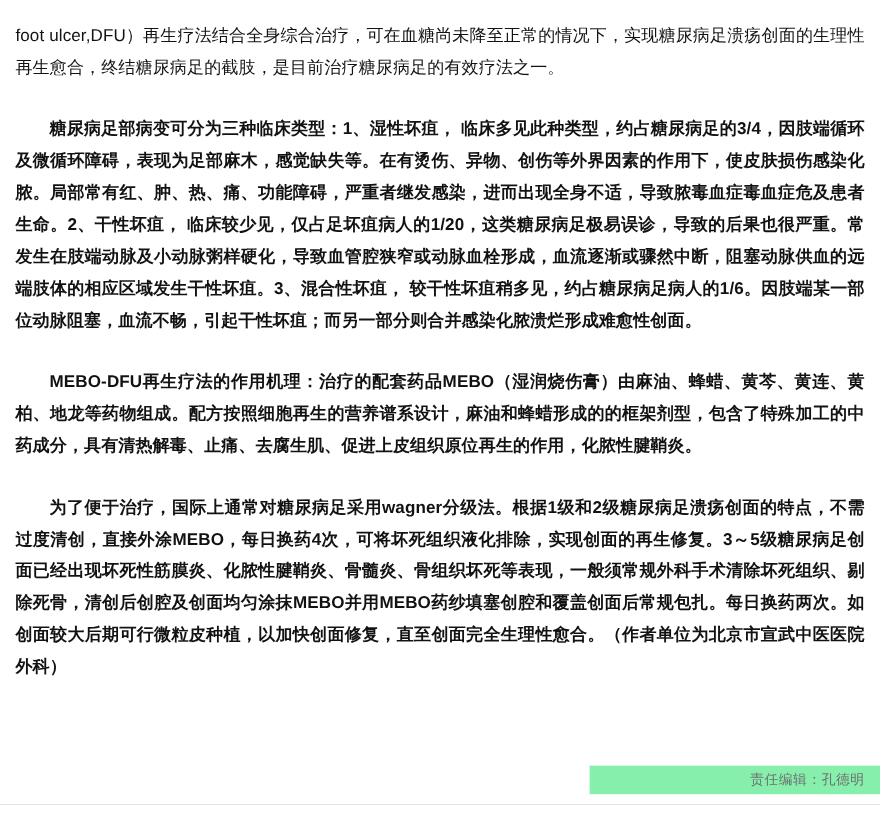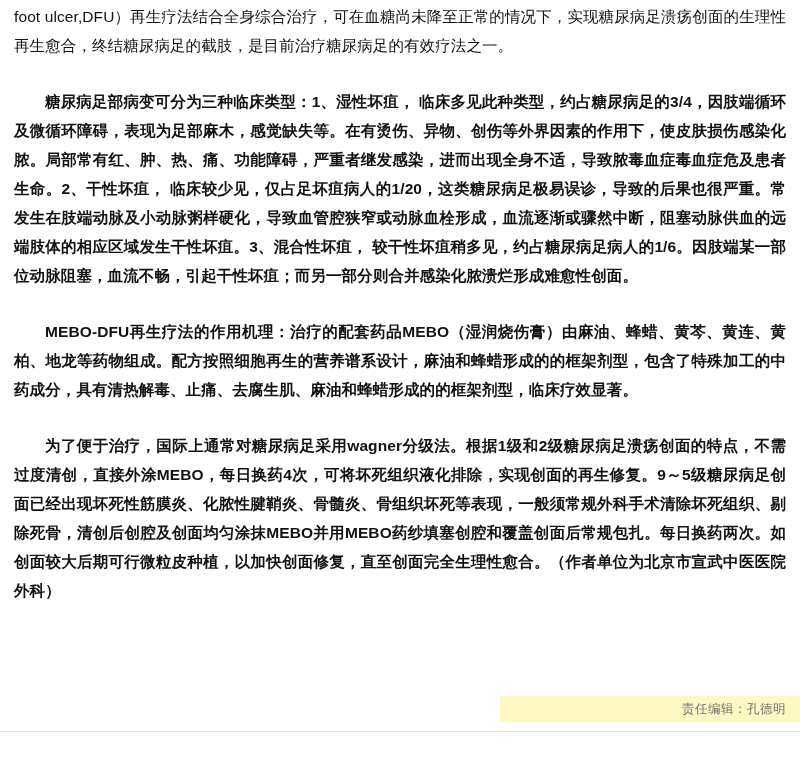--- a/index.html
+++ b/index.html
@@ -16,21 +16,21 @@
     position: relative;
   }
   .page {
     position: relative;
     width: 800px;
     height: 758px;
     box-sizing: border-box;
     padding: 0 14px;
   }
   .article {
-    padding-top: 2px;
+    padding-top: 18px;
   }
   .para {
     font-size: 15.5px;
     line-height: 29px;
     color: #121212;
     margin: 0;
     text-align: justify;
     text-justify: inter-ideograph;
     letter-spacing: 0.1px;
   }
@@ -47,23 +47,23 @@
     position: absolute;
     left: 0;
     right: 0;
     bottom: 0;
     height: 78px;
   }
   .editor-bar {
     position: absolute;
     right: 0;
     bottom: 36px;
-    width: 300px;
+    width: 264px;
     height: 26px;
-    background: #fef9c3;
+    background: #86efac;
     color: #6f6f6f;
     font-size: 12.5px;
     line-height: 26px;
     text-align: right;
     padding-right: 14px;
     box-sizing: border-box;
     letter-spacing: 0.5px;
   }
   .bottom-rule {
     position: absolute;
@@ -85,23 +85,23 @@
 </head>
 <body>
 
 <div class="page">
 
   <div class="article">
     <p class="para first">foot ulcer,DFU）再生疗法结合全身综合治疗，可在血糖尚未降至正常的情况下，实现糖尿病足溃疡创面的生理性再生愈合，终结糖尿病足的截肢，是目前治疗糖尿病足的有效疗法之一。</p>
     <div class="gap-md"></div>
     <p class="para indent">糖尿病足部病变可分为三种临床类型：1、湿性坏疽， 临床多见此种类型，约占糖尿病足的3/4，因肢端循环及微循环障碍，表现为足部麻木，感觉缺失等。在有烫伤、异物、创伤等外界因素的作用下，使皮肤损伤感染化脓。局部常有红、肿、热、痛、功能障碍，严重者继发感染，进而出现全身不适，导致脓毒血症毒血症危及患者生命。2、干性坏疽， 临床较少见，仅占足坏疽病人的1/20，这类糖尿病足极易误诊，导致的后果也很严重。常发生在肢端动脉及小动脉粥样硬化，导致血管腔狭窄或动脉血栓形成，血流逐渐或骤然中断，阻塞动脉供血的远端肢体的相应区域发生干性坏疽。3、混合性坏疽， 较干性坏疽稍多见，约占糖尿病足病人的1/6。因肢端某一部位动脉阻塞，血流不畅，引起干性坏疽；而另一部分则合并感染化脓溃烂形成难愈性创面。</p>
     <div class="gap-md"></div>
-    <p class="para indent">MEBO-DFU再生疗法的作用机理：治疗的配套药品MEBO（湿润烧伤膏）由麻油、蜂蜡、黄芩、黄连、黄柏、地龙等药物组成。配方按照细胞再生的营养谱系设计，麻油和蜂蜡形成的的框架剂型，包含了特殊加工的中药成分，具有清热解毒、止痛、去腐生肌、麻油和蜂蜡形成的的框架剂型，临床疗效显著。</p>
+    <p class="para indent">MEBO-DFU再生疗法的作用机理：治疗的配套药品MEBO（湿润烧伤膏）由麻油、蜂蜡、黄芩、黄连、黄柏、地龙等药物组成。配方按照细胞再生的营养谱系设计，麻油和蜂蜡形成的的框架剂型，包含了特殊加工的中药成分，具有清热解毒、止痛、去腐生肌、促进上皮组织原位再生的作用，化脓性腱鞘炎。</p>
     <div class="gap-md"></div>
-    <p class="para indent">为了便于治疗，国际上通常对糖尿病足采用wagner分级法。根据1级和2级糖尿病足溃疡创面的特点，不需过度清创，直接外涂MEBO，每日换药4次，可将坏死组织液化排除，实现创面的再生修复。9～5级糖尿病足创面已经出现坏死性筋膜炎、化脓性腱鞘炎、骨髓炎、骨组织坏死等表现，一般须常规外科手术清除坏死组织、剔除死骨，清创后创腔及创面均匀涂抹MEBO并用MEBO药纱填塞创腔和覆盖创面后常规包扎。每日换药两次。如创面较大后期可行微粒皮种植，以加快创面修复，直至创面完全生理性愈合。（作者单位为北京市宣武中医医院外科）</p>
+    <p class="para indent">为了便于治疗，国际上通常对糖尿病足采用wagner分级法。根据1级和2级糖尿病足溃疡创面的特点，不需过度清创，直接外涂MEBO，每日换药4次，可将坏死组织液化排除，实现创面的再生修复。3～5级糖尿病足创面已经出现坏死性筋膜炎、化脓性腱鞘炎、骨髓炎、骨组织坏死等表现，一般须常规外科手术清除坏死组织、剔除死骨，清创后创腔及创面均匀涂抹MEBO并用MEBO药纱填塞创腔和覆盖创面后常规包扎。每日换药两次。如创面较大后期可行微粒皮种植，以加快创面修复，直至创面完全生理性愈合。（作者单位为北京市宣武中医医院外科）</p>
   </div>
 
   <div class="footer-area">
     <div class="editor-bar">责任编辑：孔德明</div>
     <div class="bottom-rule"></div>
     <div class="bottom-strip"></div>
   </div>
 
 </div>
 

